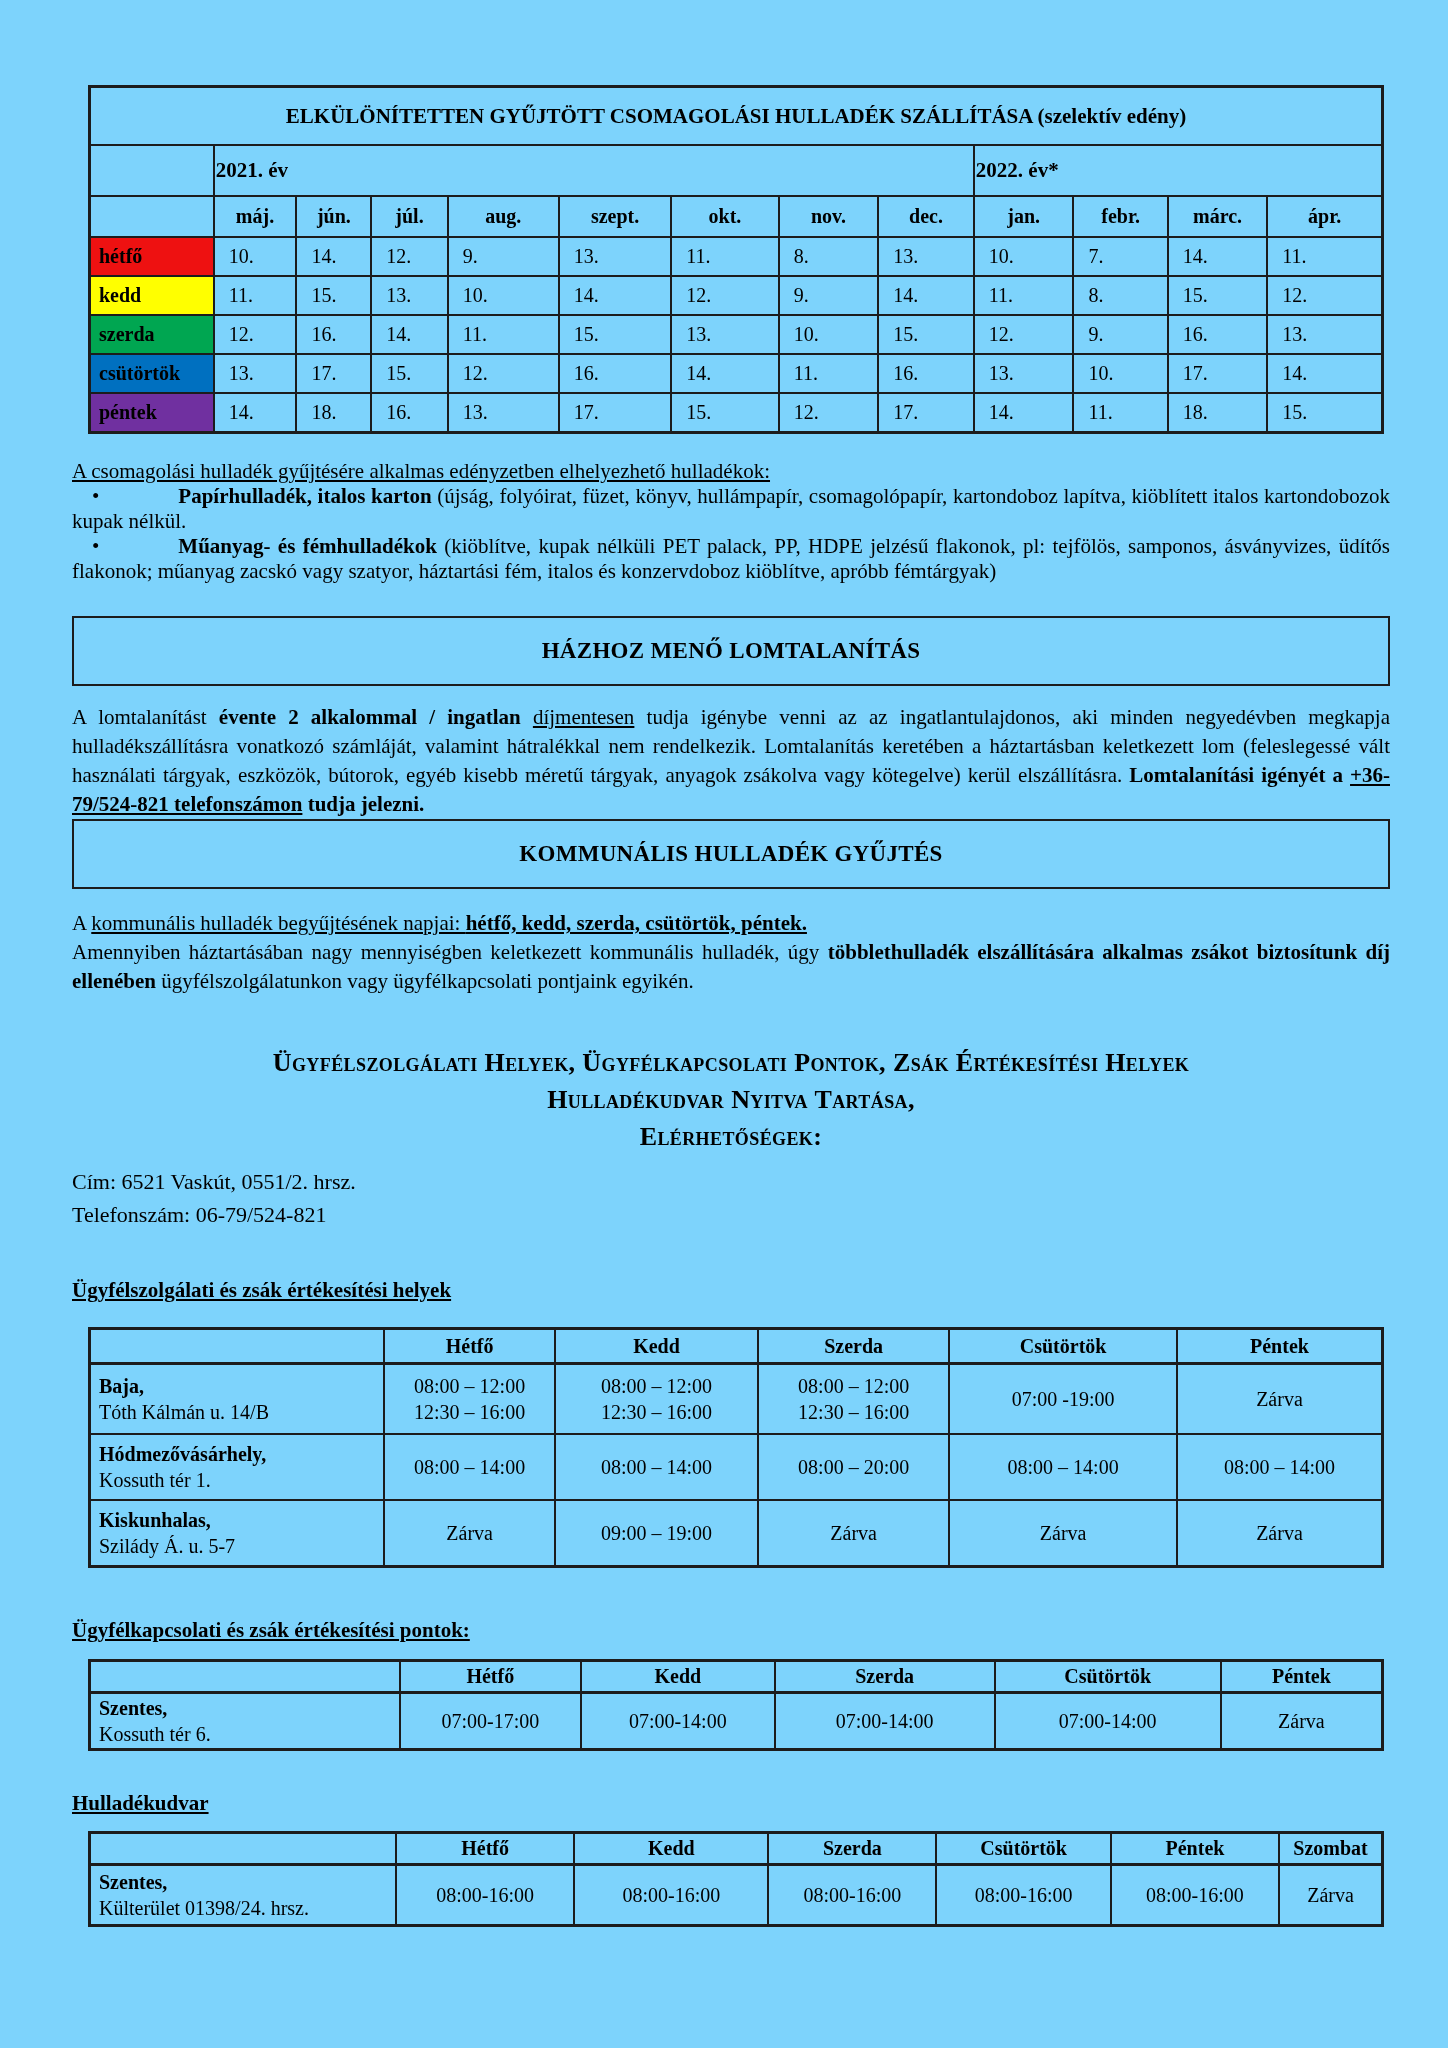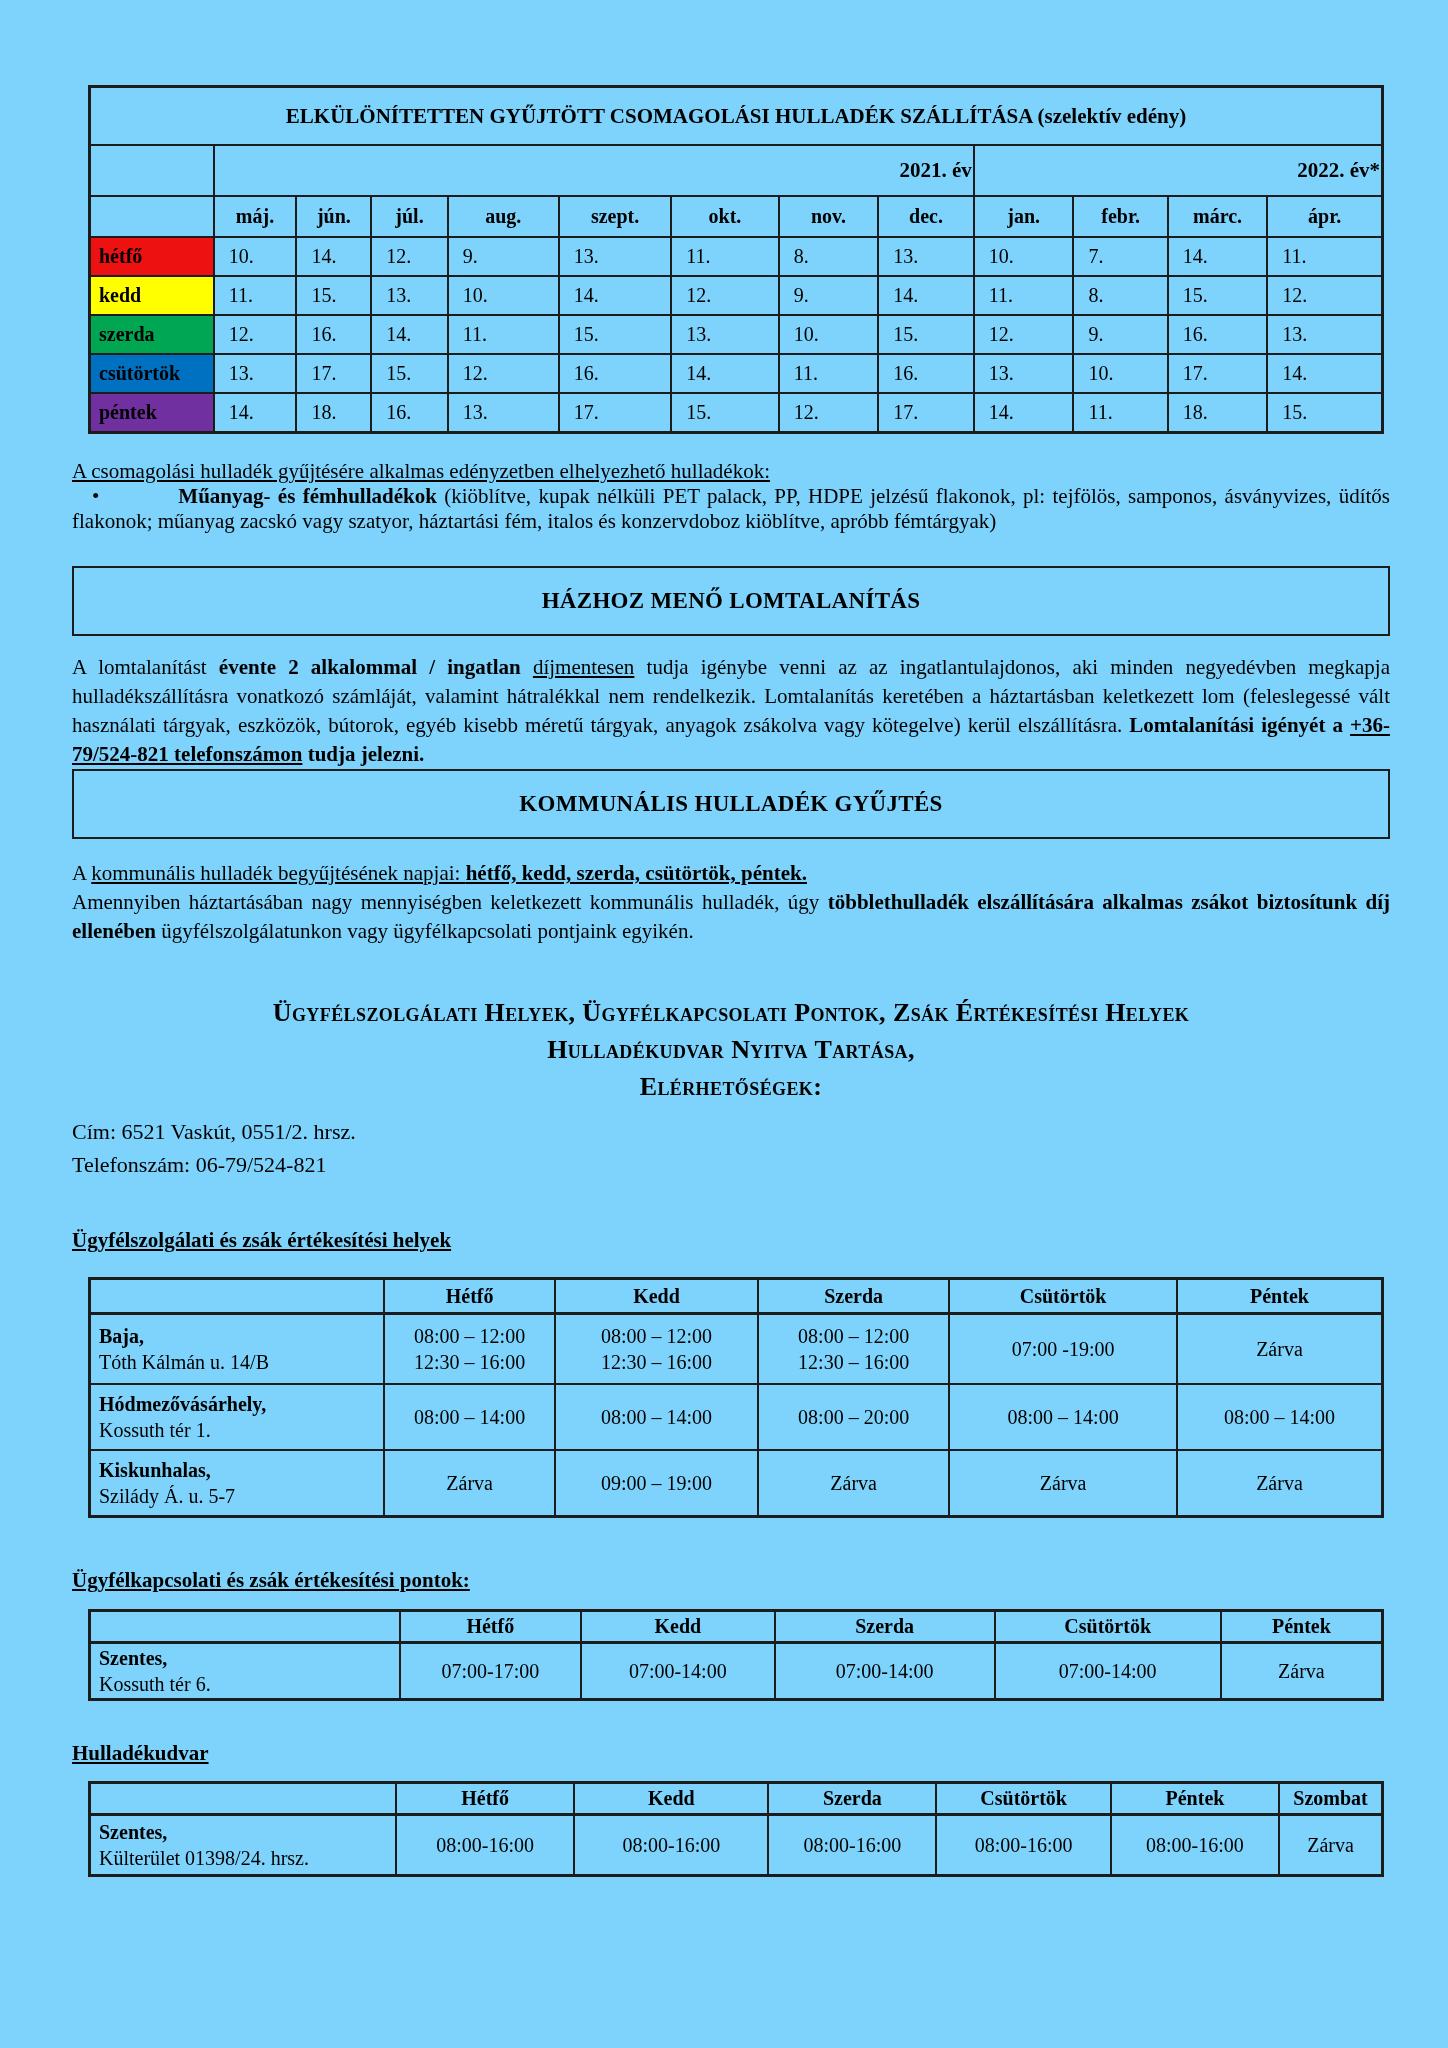--- a/index.html
+++ b/index.html
@@ -6,21 +6,21 @@
   .page{position:relative;width:1448px;height:2048px;background:#7dd3fc;color:#000;
         font-family:"Liberation Serif",serif;overflow:hidden;}
   .content{padding:85px 58px 0 72px;}
 
   table{border-collapse:collapse;table-layout:fixed;}
 
   
   .t1{width:1296px;margin-left:16px;border:3px solid #1c1c1c;}
   .t1 td{border:2px solid #1c1c1c;font-size:20px;overflow:hidden;white-space:nowrap;}
   .t1 .t1-title td{height:54px;text-align:center;font-weight:bold;font-size:21px;}
-  .t1 .t1-year td{height:47px;text-align:right;font-weight:bold;font-size:21px;}
+  .t1 .t1-year td{height:47px;text-align:left;font-weight:bold;font-size:21px;}
   .t1 .t1-months td{height:37px;text-align:center;font-weight:bold;}
   .t1 .t1-day td{height:35px;padding-left:14px;}
   .t1 .t1-day td.t1-label{font-weight:bold;padding-left:8px;}
 
   
   .para{font-size:21px;line-height:25px;text-align:justify;}
   .u{text-decoration:underline;}
   .head-underline{text-decoration:underline;}
   .pack-head{margin-top:24px;font-size:21px;line-height:26px;}
   .sp1{display:inline-block;width:20px;}
@@ -182,20 +182,23 @@
       <td>14.</td>
       <td>11.</td>
       <td>18.</td>
       <td>15.</td>
     </tr>
     </tbody>
   </table>
 
   <div class="para pack-head"><span class="head-underline">A csomagolási hulladék gyűjtésére alkalmas edényzetben elhelyezhető hulladékok:</span></div>
   <div class="para" style="line-height:25px">
+    <span class="sp1"></span><span>•</span><span class="sp2"></span><b>Papírhulladék, italos karton</b><span> (újság, folyóirat, füzet, könyv, hullámpapír, csomagolópapír, kartondoboz lapítva, kiöblített italos kartondobozok kupak nélkül.</span>
+  </div>
+  <div class="para" style="line-height:25px">
     <span class="sp1"></span><span>•</span><span class="sp2"></span><b>Műanyag- és fémhulladékok</b><span> (kiöblítve, kupak nélküli PET palack, PP, HDPE jelzésű flakonok, pl: tejfölös, samponos, ásványvizes, üdítős flakonok; műanyag zacskó vagy szatyor, háztartási fém, italos és konzervdoboz kiöblítve, apróbb fémtárgyak)</span>
   </div>
 
   <div class="boxed box1"><span>HÁZHOZ MENŐ LOMTALANÍTÁS</span></div>
   <div class="para p-lom">
     <span>A lomtalanítást </span><b>évente 2 alkalommal / ingatlan </b><span class="u">díjmentesen</span><span> tudja igénybe venni az az ingatlantulajdonos, aki minden negyedévben megkapja hulladékszállításra vonatkozó számláját, valamint hátralékkal nem rendelkezik. Lomtalanítás keretében a háztartásban keletkezett lom (feleslegessé vált használati tárgyak, eszközök, bútorok, egyéb kisebb méretű tárgyak, anyagok zsákolva vagy kötegelve) kerül elszállításra. </span><b>Lomtalanítási igényét a </b><b class="u">+36-79/524-821 telefonszámon</b><b> tudja jelezni.</b>
   </div>
 
   <div class="boxed box2"><span>KOMMUNÁLIS HULLADÉK GYŰJTÉS</span></div>
   <div class="para p-kom">

